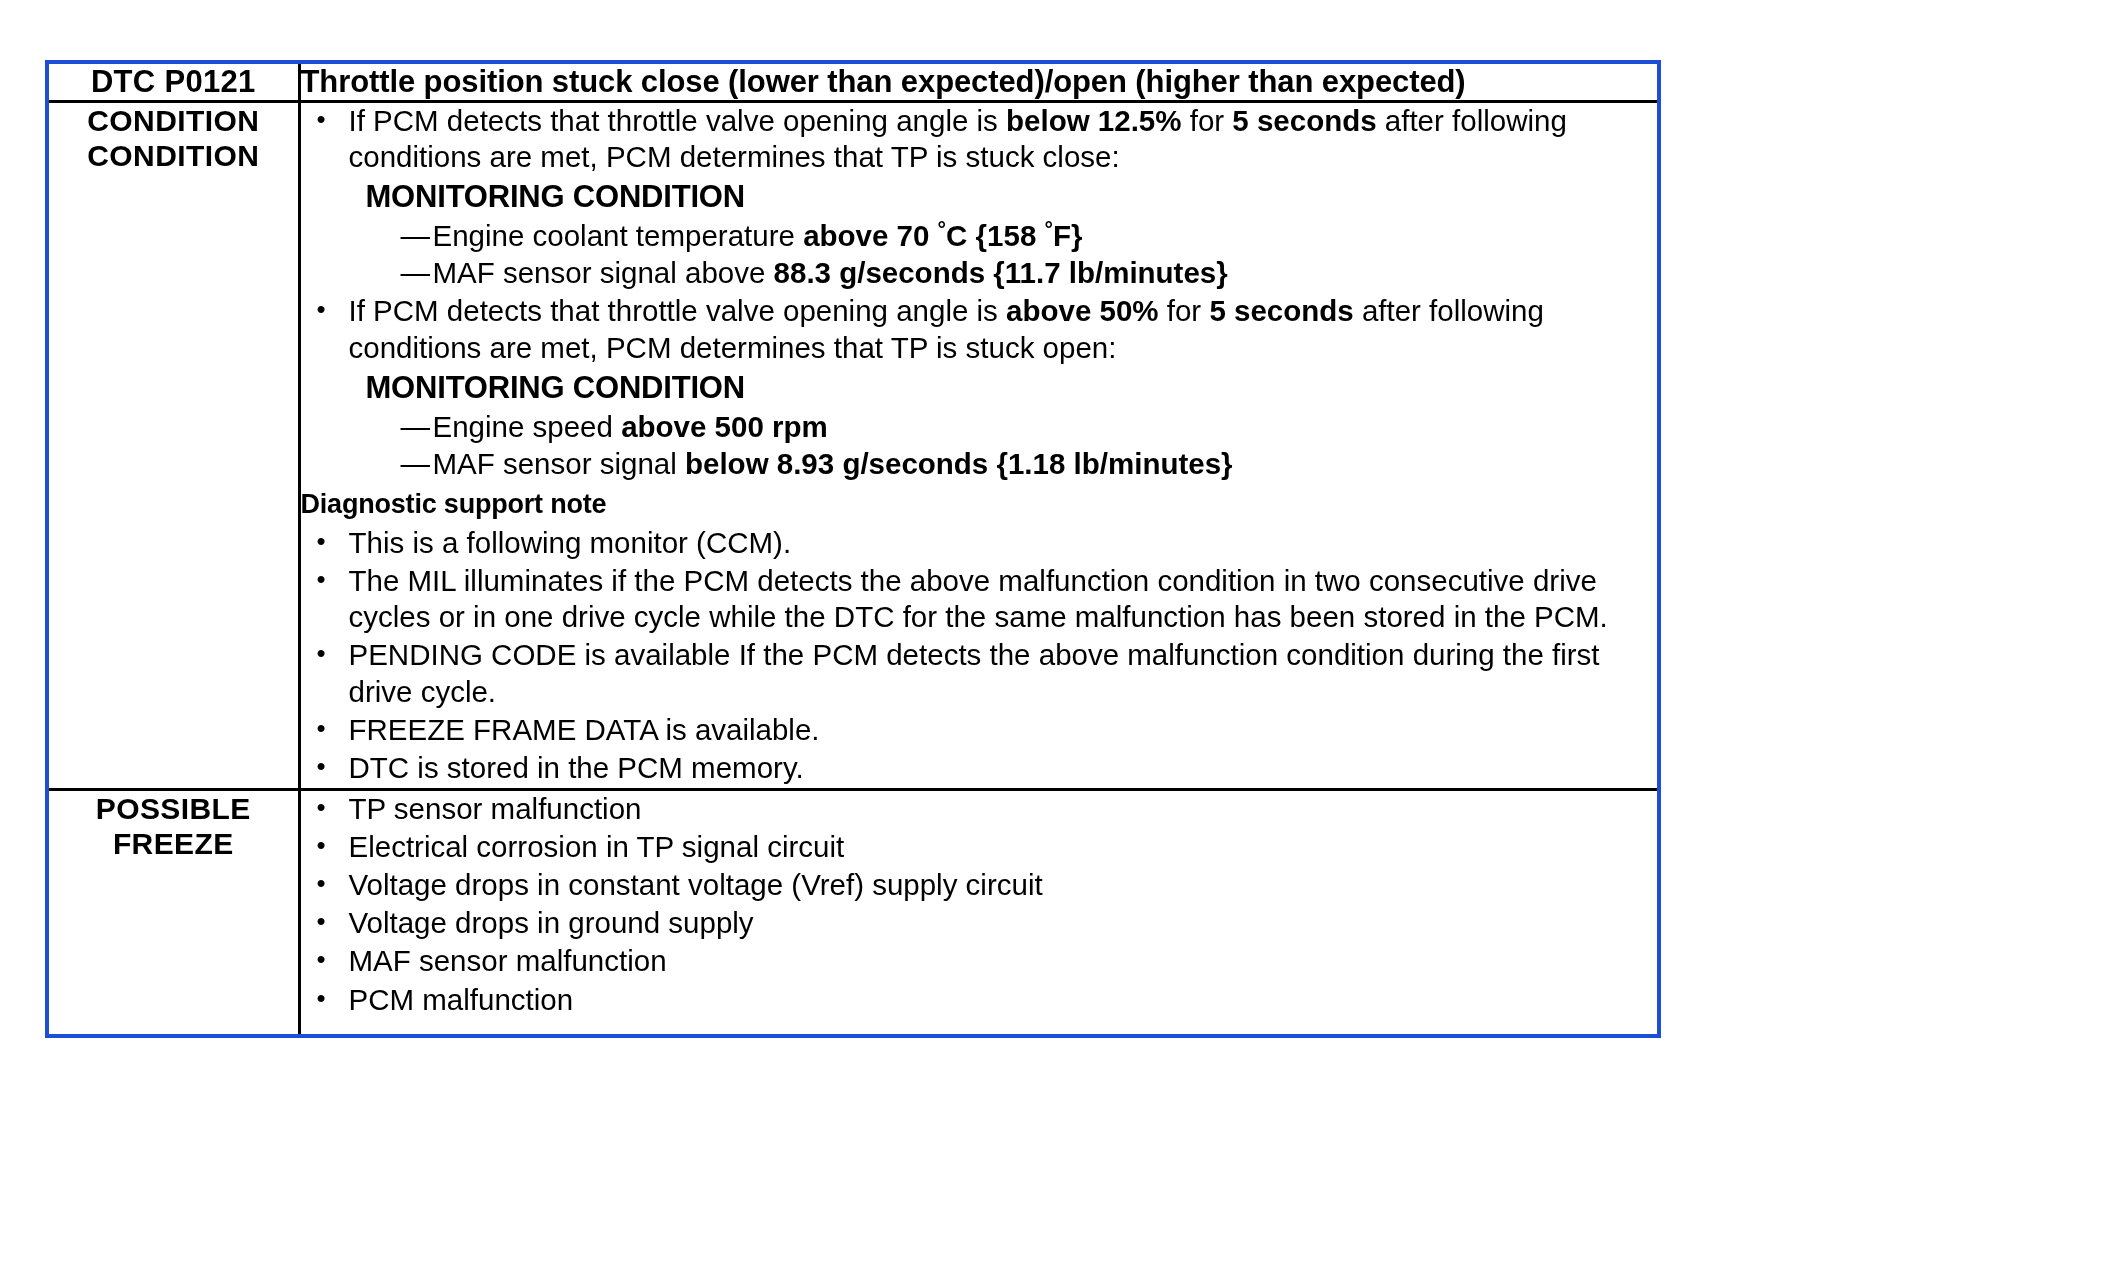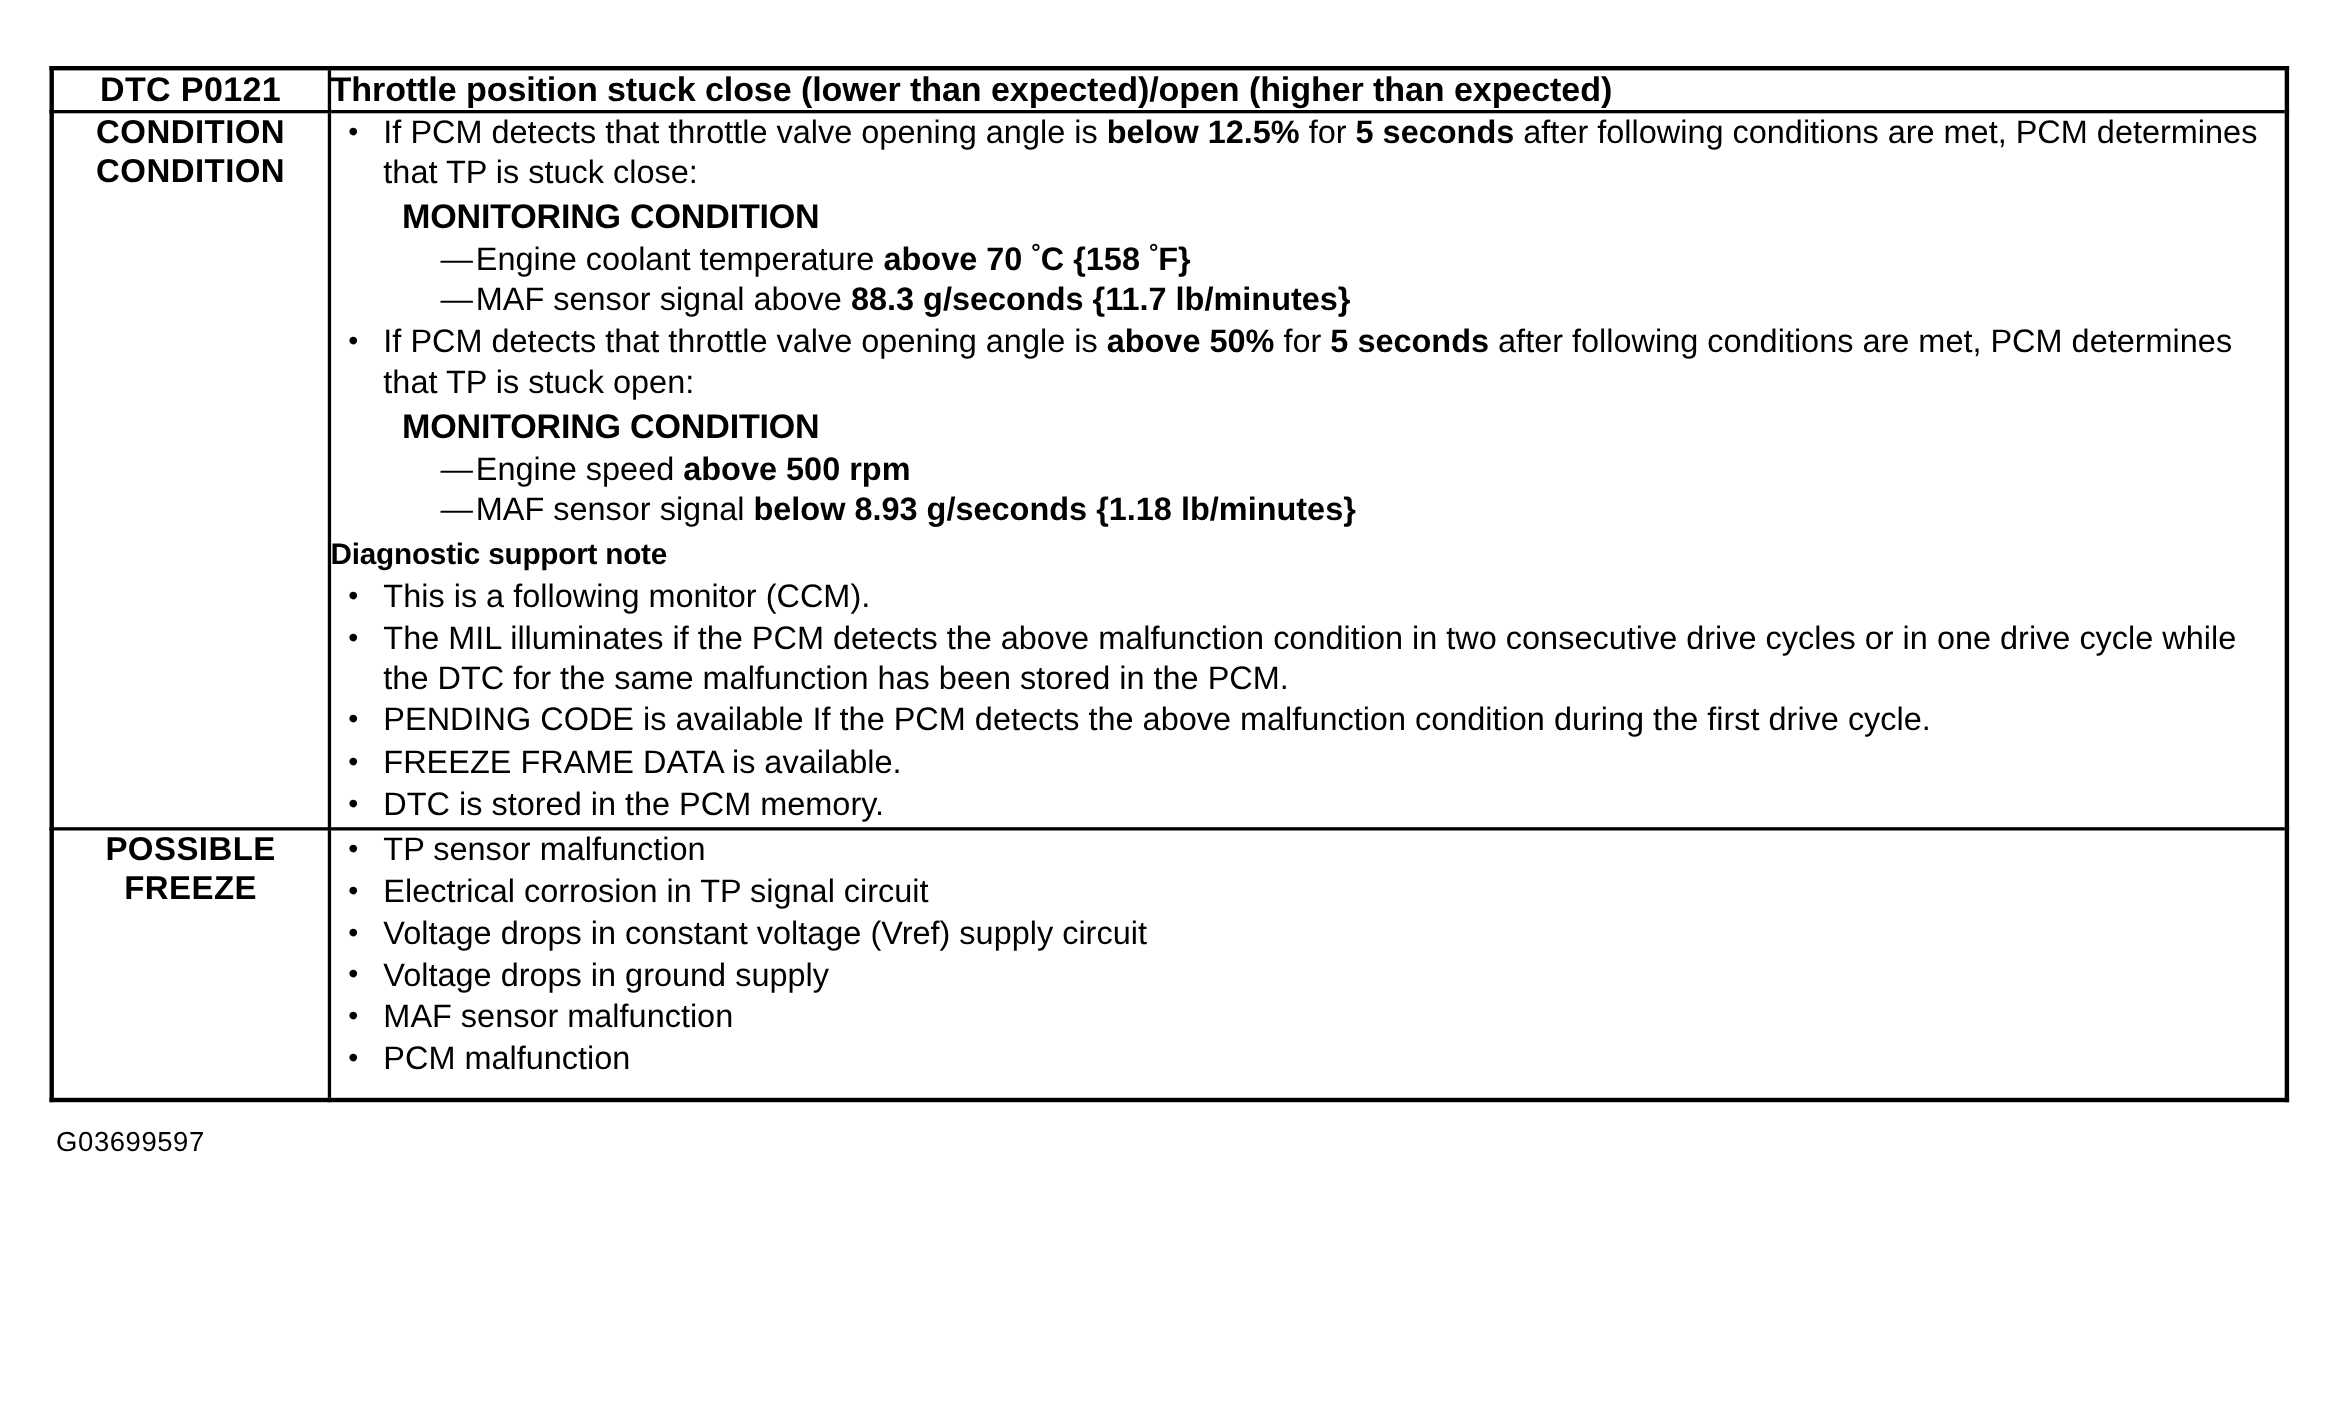--- a/index.html
+++ b/index.html
@@ -17,23 +17,23 @@
   }
   .page {
     position: relative;
     width: 2124px;
     height: 1282px;
     box-sizing: border-box;
     padding: 60px 40px 0 45px;
   }
   table.dtc {
     border-collapse: collapse;
-    width: 2036px;
+    width: 1616px;
     table-layout: fixed;
-    border: 4px solid #000000;
+    border: 4px solid #1d4ed8;
   }
   table.dtc td {
     border: 3px solid #000;
     vertical-align: top;
     padding: 0;
   }
   td.label-col {
     width: 252px;
     text-align: center;
     vertical-align: middle;
@@ -178,15 +178,14 @@
               <li>Voltage drops in constant voltage (Vref) supply circuit</li>
               <li>Voltage drops in ground supply</li>
               <li>MAF sensor malfunction</li>
               <li>PCM malfunction</li>
             </ul>
         </td>
       </tr>
     </tbody>
   </table>
 
-  <div class="caption">G03699597</div>
 
 </div>
 
 </body></html>

